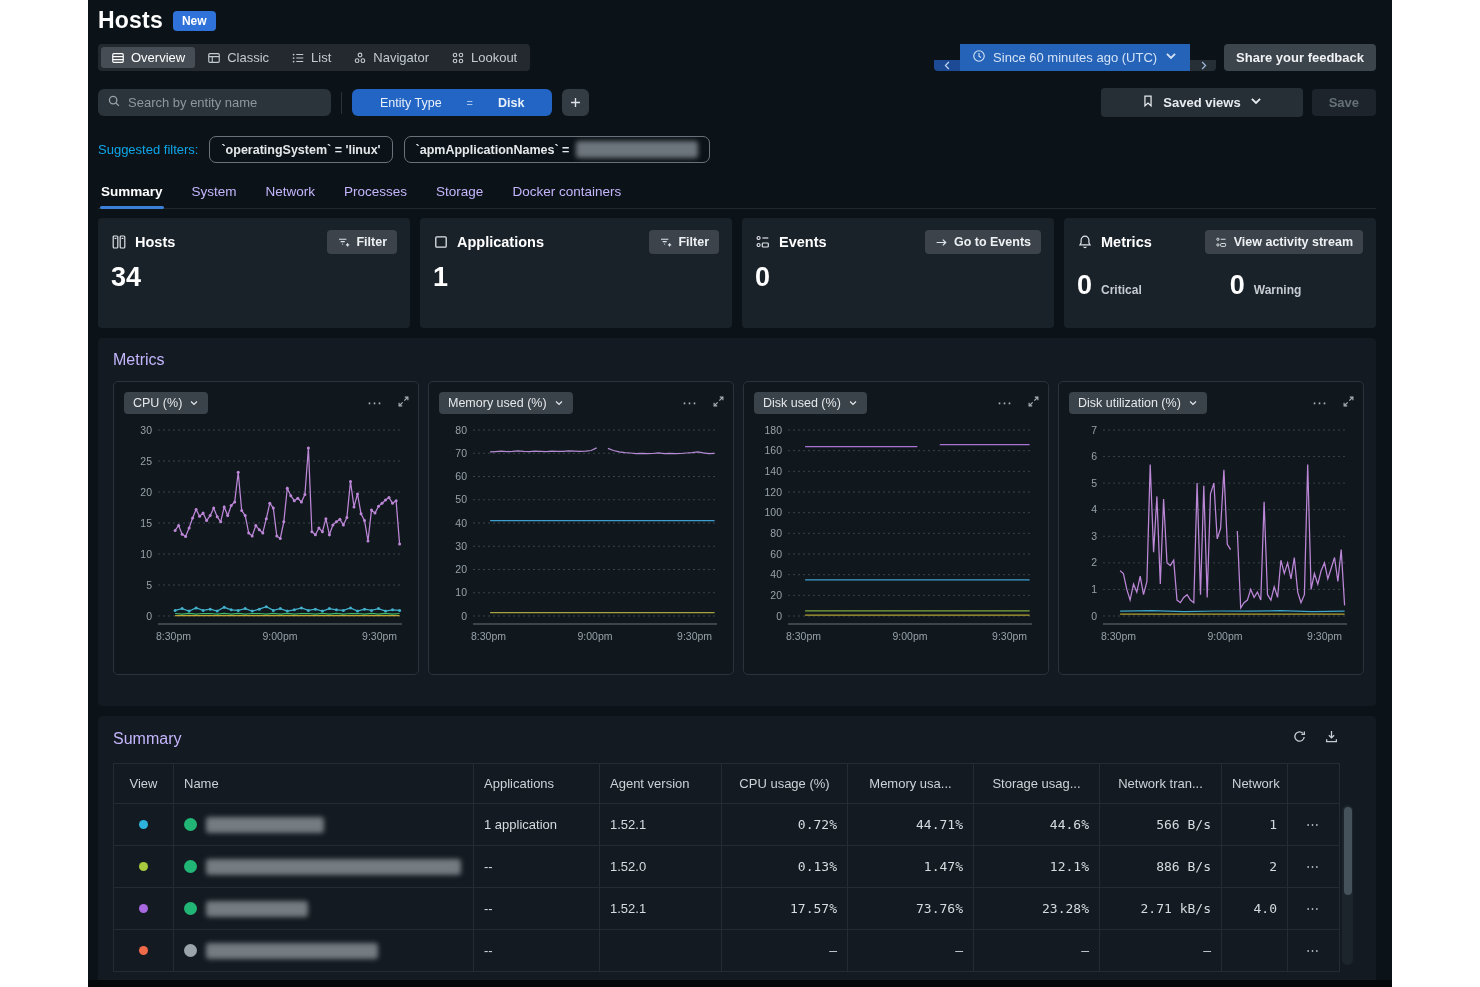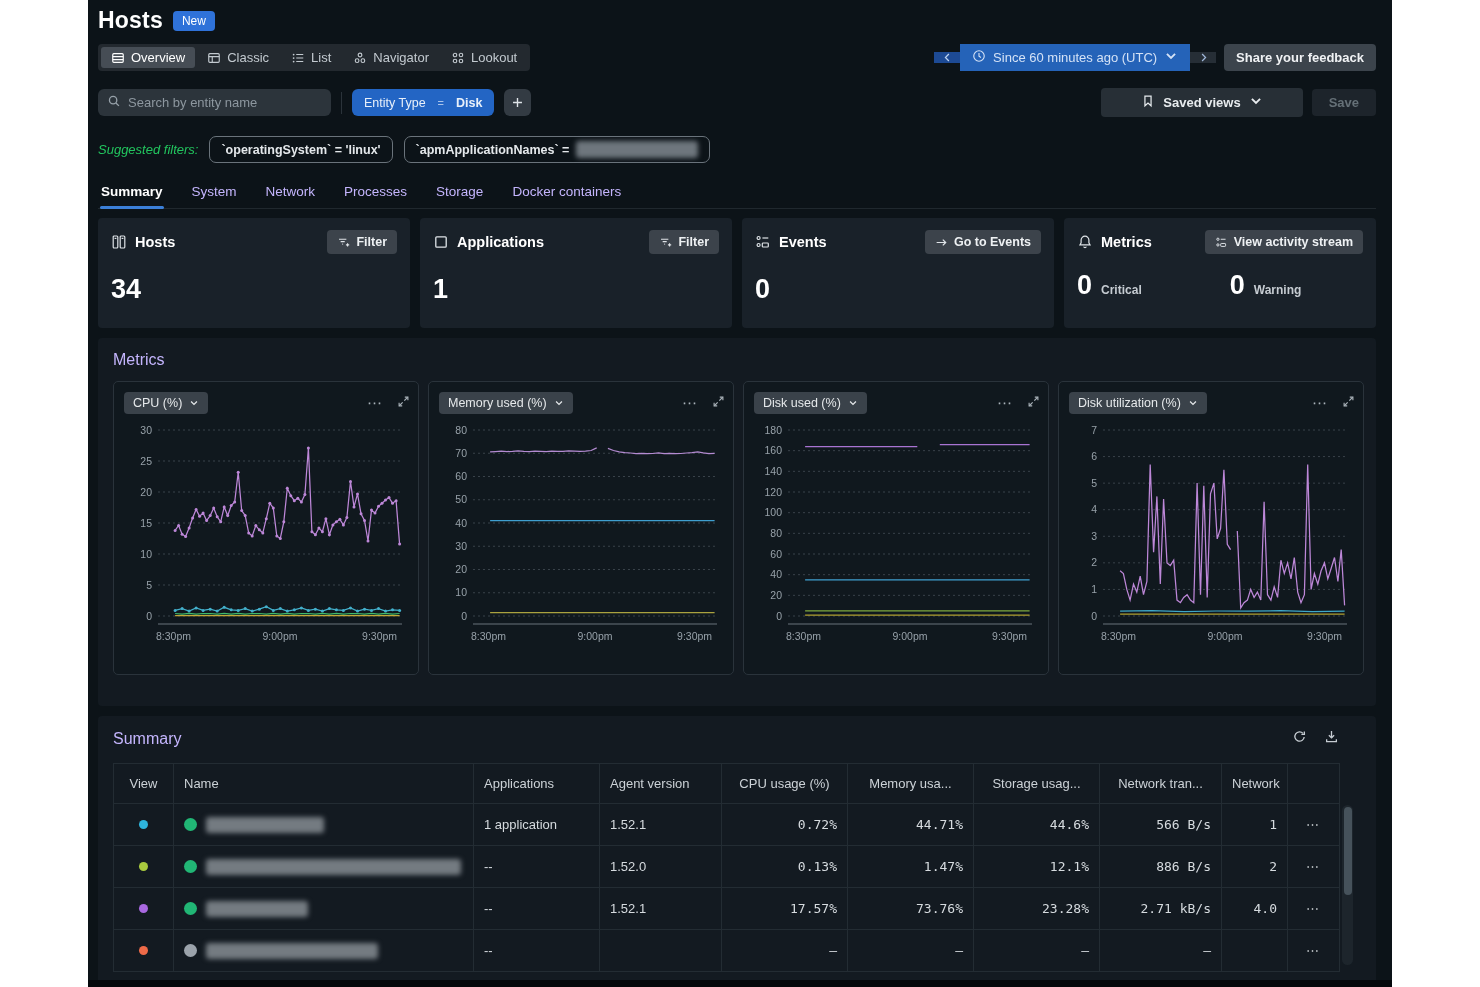--- a/index.html
+++ b/index.html
@@ -4,77 +4,77 @@
 <style>
   * { box-sizing: border-box; margin: 0; padding: 0; }
   html,body { background:#ffffff; }
   body { font-family:"Liberation Sans", sans-serif; }
   .app { position:relative; width:1304px; height:987px; margin-left:88px; background:#0c1318; color:#e8ecef; overflow:hidden; }
   .content { padding:0 16px 0 10px; }
 
   
   .page-header { display:flex; align-items:center; gap:10px; padding-top:7px; }
   .page-title { font-size:23px; font-weight:bold; color:#ffffff; letter-spacing:.2px; }
-  .badge-new { background:#2f72d9; color:#fff; font-size:12px; font-weight:normal; padding:3px 9px; border-radius:4px; }
+  .badge-new { background:#2f72d9; color:#fff; font-size:12px; font-weight:bold; padding:3px 9px; border-radius:4px; }
 
   
   .toolbar { margin-top:10px; display:flex; justify-content:space-between; align-items:center; }
   .segmented { display:flex; align-items:stretch; background:#23292f; border-radius:4px; padding:3px; gap:2px; }
   .seg-item { display:flex; align-items:center; gap:6px; padding:3px 10px; border-radius:3px; font-size:13px; color:#c3cad0; cursor:pointer; white-space:nowrap; }
   .seg-item.active { background:#464d55; color:#ffffff; }
   .seg-item svg { width:14px; height:14px; }
   .right-controls { display:flex; align-items:center; gap:8px; }
-  .time-group { display:flex; align-items:center; border-radius:4px; overflow:hidden; }
+  .time-group { display:flex; align-items:flex-end; border-radius:4px; overflow:hidden; }
   .time-prev { background:#1c4globalThis94; }
   .time-prev, .time-next { display:flex; align-items:center; justify-content:center; width:26px; color:#9fb6d8; cursor:pointer; }
   .time-prev { background:#1d4a94; color:#bcd2ef; }
   .time-next { background:#262e36; }
   .time-pill { display:flex; align-items:center; gap:7px; background:#2563b8; color:#d4e2f6; font-size:13px; padding:5px 12px; cursor:pointer; }
   .time-pill svg { width:14px; height:14px; }
   .btn-feedback { background:#3c444c; color:#f0f2f4; font-size:13px; font-weight:bold; padding:6px 12px; border-radius:4px; cursor:pointer; white-space:nowrap; }
 
   
   .search-row { margin-top:17px; display:flex; justify-content:space-between; align-items:center; }
   .search-left { display:flex; align-items:center; gap:10px; }
   .search-box { display:flex; align-items:center; gap:7px; background:#2c343b; border-radius:6px; height:27px; width:233px; padding:0 9px; }
   .search-box svg { width:14px; height:14px; color:#97a1a9; flex:none; }
   .search-box input { background:transparent; border:none; outline:none; color:#dfe4e8; font-size:13px; width:100%; font-family:"Liberation Sans",sans-serif; }
   .search-box input::placeholder { color:#8d979f; }
   .divider-v { width:1px; height:22px; background:#2b333a; }
-  .chip-entity { display:flex; align-items:center; gap:12px; background:#2365c4; border-radius:6px; height:27px; padding:0 12px; font-size:12.5px; color:#e8f0fa; cursor:pointer; }
+  .chip-entity { display:flex; align-items:center; gap:25px; background:#2365c4; border-radius:6px; height:27px; padding:0 28px; font-size:12.5px; color:#e8f0fa; cursor:pointer; }
   .chip-entity .op { color:#a9c4ea; font-size:11px; }
   .chip-entity .val { font-weight:bold; }
   .btn-plus { display:flex; align-items:center; justify-content:center; width:27px; height:27px; background:#333b43; border-radius:6px; color:#dfe4e8; cursor:pointer; }
   .btn-plus svg { width:13px; height:13px; }
   .search-right { display:flex; align-items:center; gap:9px; }
   .btn-savedviews { display:flex; align-items:center; gap:8px; background:#272f36; color:#e8ecef; font-size:13px; font-weight:bold; padding:6px 40px; border-radius:4px; cursor:pointer; }
   .btn-savedviews svg { width:14px; height:14px; }
   .btn-save { background:#1d242b; color:#657077; font-size:13px; font-weight:bold; padding:6px 17px; border-radius:4px; }
 
   
   .filters-row { margin-top:19px; display:flex; align-items:center; gap:11px; }
-  .filters-label { font-style:italic; font-size:13px; color:#22c55e; }
+  .filters-label { font-size:13px; color:#0ea5e9; }
   .filter-chip { display:flex; align-items:center; gap:7px; border:1px solid #6a737b; border-radius:7px; padding:4px 11px; font-size:12.5px; color:#e4e8eb; cursor:pointer; white-space:nowrap; }
   .redact { display:inline-block; width:122px; height:17px; border-radius:3px; background:#6e767d; filter:blur(2.5px); }
 
   
   .tabs-row { margin-top:15px; display:flex; gap:27px; border-bottom:1px solid #20282e; padding:0 2px; }
   .tab { font-size:13.5px; color:#c4b5fd; padding:6px 1px 9px; cursor:pointer; position:relative; }
   .tab.active { color:#ffffff; font-weight:bold; }
   .tab.active::after { content:""; position:absolute; left:0; right:0; bottom:-1px; height:3px; background:#3b7fd8; border-radius:2px; }
 
   
   .cards-row { margin-top:9px; display:grid; grid-template-columns:repeat(4,1fr); gap:10px; }
   .stat-card { background:#192129; border-radius:4px; padding:12px 13px; height:110px; }
   .card-head { display:flex; align-items:center; gap:8px; }
   .card-head svg { width:16px; height:16px; color:#dfe4e8; flex:none; }
   .card-title { font-size:14.5px; font-weight:bold; color:#ffffff; flex:1; }
   .card-btn { display:flex; align-items:center; gap:6px; background:#3c434b; color:#eef1f3; font-size:12.5px; font-weight:bold; padding:5px 10px; border-radius:4px; cursor:pointer; white-space:nowrap; }
   .card-btn svg { width:13px; height:13px; }
-  .card-value { font-size:27px; font-weight:bold; color:#ffffff; margin-top:20px; }
+  .card-value { font-size:27px; font-weight:bold; color:#ffffff; margin-top:8px; }
   .alert-vals { display:flex; gap:88px; margin-top:16px; }
   .alert-item { display:flex; align-items:baseline; gap:9px; }
   .alert-num { font-size:27px; font-weight:bold; color:#ffffff; }
   .alert-lbl { font-size:12px; font-weight:bold; color:#c6ccd2; }
 
   
   .panel { margin-top:10px; background:#131a21; border-radius:4px; padding:13px 15px; }
   .panel-title { font-size:16px; font-weight:normal; color:#c4b5fd; }
   .panel.metrics { height:368px; }
   .charts-row { margin-top:12px; display:grid; grid-template-columns:repeat(4,1fr); gap:9px; }

